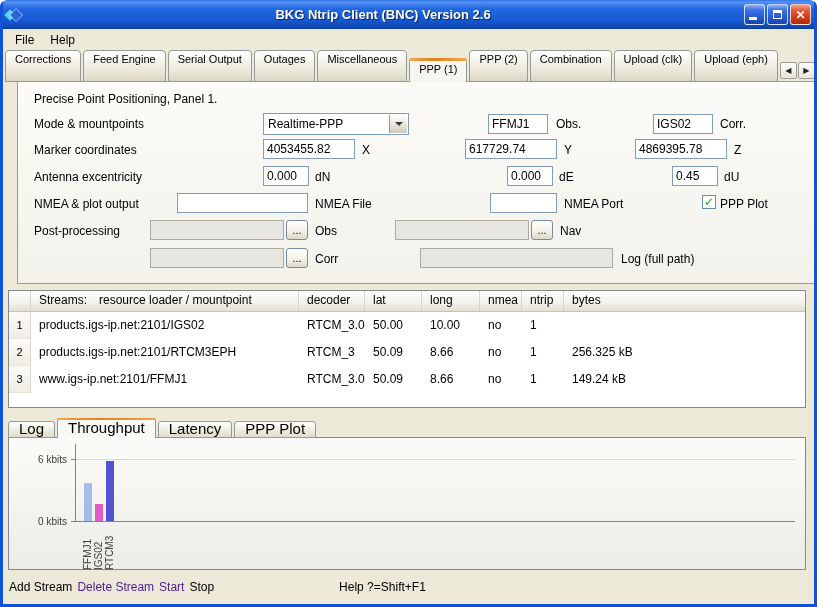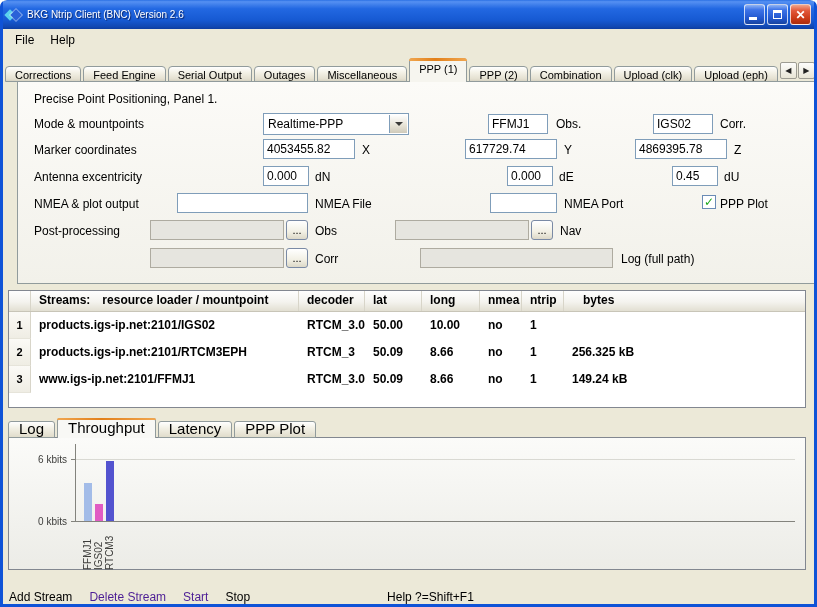--- a/index.html
+++ b/index.html
@@ -8,36 +8,36 @@
   .window{position:relative;width:817px;height:607px;background:#ece9d8;border-radius:7px 7px 0 0;overflow:hidden;}
   .window::before{content:"";position:absolute;inset:0;border:3px solid #0f53d7;border-top:none;pointer-events:none;z-index:60;}
 
   
   .titlebar{position:absolute;left:0;top:0;width:100%;height:29px;box-sizing:border-box;display:flex;align-items:center;gap:5px;padding:0 6px;border-radius:7px 7px 0 0;z-index:55;
     background:linear-gradient(180deg,#2b71e4 0%,#5590f2 6%,#2268e2 30%,#1659d2 70%,#1148b2 92%,#0d3da0 100%);}
   .appicon{position:relative;width:16px;height:16px;flex:0 0 auto;}
   .appicon .d1,.appicon .d2{position:absolute;width:8px;height:8px;transform:rotate(45deg);}
   .appicon .d1{background:#5ad2ee;left:0;top:4px;}
   .appicon .d2{background:#2a62d8;left:6px;top:4px;box-shadow:0 0 0 1px rgba(255,255,255,.45);}
-  .titletext{flex:1;color:#fff;font-size:10px;font-weight:normal;text-shadow:1px 1px 1px rgba(8,28,88,.9);white-space:nowrap;overflow:hidden;padding-bottom:1px;}
+  .titletext{flex:1;color:#fff;font-size:13px;font-weight:bold;text-shadow:1px 1px 1px rgba(8,28,88,.9);white-space:nowrap;overflow:hidden;padding-bottom:1px;text-align:center;}
   .winbtns{display:flex;gap:2px;flex:0 0 auto;}
   .winbtn{position:relative;width:21px;height:21px;border:1px solid rgba(255,255,255,.75);border-radius:3px;padding:0;display:flex;align-items:center;justify-content:center;}
   .winbtn.min,.winbtn.max{background:linear-gradient(180deg,#8fb3f4 0%,#3e74e8 25%,#2257cf 70%,#17449f 100%);}
   .winbtn.close{background:linear-gradient(180deg,#f0a58b 0%,#e2573a 30%,#cc3a18 70%,#aa2d0d 100%);}
   .gly-min{position:absolute;left:4px;bottom:4px;width:8px;height:3px;background:#fff;}
   .gly-max{width:9px;height:9px;border:1px solid #fff;border-top-width:3px;box-sizing:border-box;}
   .gly-close{color:#fff;font-size:12px;font-weight:bold;line-height:1;}
 
   
   .menubar{position:absolute;left:3px;top:29px;width:calc(100% - 6px);height:22px;display:flex;align-items:center;padding-left:4px;box-sizing:border-box;z-index:5;}
   .menu-item{padding:2px 8px;}
 
   
   .tabstrip{position:absolute;left:5px;top:58px;right:6px;height:24px;display:flex;align-items:flex-end;z-index:3;}
-  .tab{box-sizing:border-box;height:16px;line-height:17px;padding:0 9px;font-size:11px;white-space:nowrap;margin-right:2px;
+  .tab{box-sizing:border-box;height:32px;line-height:17px;padding:0 9px;font-size:11px;white-space:nowrap;margin-right:2px;
     background:linear-gradient(180deg,#ffffff 0%,#f3f1e6 40%,#e4e0d0 85%,#d6d2c2 100%);
     border:1px solid #919b9c;border-radius:4px 4px 0 0;}
   .tab.selected{position:relative;height:24px;line-height:21px;background:#f6f5ef;border-bottom:none;z-index:4;text-align:center;}
   .tab.selected::before{content:"";position:absolute;top:-1px;left:-1px;right:-1px;height:3px;border-radius:4px 4px 0 0;
     background:linear-gradient(90deg,#f0a650,#e2801a 45%,#f0a650);}
   .tab-scrollers{margin-left:auto;display:flex;gap:1px;margin-bottom:3px;}
   .tscroll{width:17px;height:17px;box-sizing:border-box;border:1px solid #9d9c93;border-radius:2px;background:linear-gradient(180deg,#fdfdfb,#e8e5d6);font-size:8px;line-height:14px;text-align:center;padding:0;color:#222;}
 
   
   .tabpage{position:absolute;left:17px;top:81px;width:799px;height:203px;box-sizing:border-box;border:1px solid #919b9c;z-index:2;
@@ -50,24 +50,24 @@
   .combo{position:absolute;box-sizing:border-box;height:22px;border:1px solid #7f9db9;background:#fff;padding-left:24px;}
   .combo-text{position:absolute;left:4px;top:3px;font-size:12px;white-space:nowrap;}
   .combo-btn{position:absolute;top:1px;right:1px;bottom:1px;width:17px;display:flex;align-items:center;justify-content:center;border-left:1px solid #7f9db9;
     background:linear-gradient(180deg,#fefefe,#e6e2d4 60%,#cfcaba);}
   .combo-arrow{width:0;height:0;border-left:4px solid transparent;border-right:4px solid transparent;border-top:4px solid #3a3a38;}
   .checkbox{position:absolute;box-sizing:border-box;width:14px;height:14px;border:1px solid #6a8bb5;background:#fff;display:flex;align-items:center;justify-content:center;}
   .checkmark{color:#1ca81c;font-size:12px;font-weight:bold;line-height:1;margin-top:-1px;}
 
   
   .streams{position:absolute;left:8px;top:290px;width:798px;height:118px;box-sizing:border-box;border:1px solid #828790;background:#fff;overflow:hidden;z-index:1;}
-  .thead,.trow{display:grid;grid-template-columns:22px 268px 66px 57px 58px 42px 42px 1fr;font-weight:bold;}
+  .thead,.trow{display:grid;grid-template-columns:22px 268px 66px 57px 58px 42px 42px 1fr;}
   .thead{height:20px;background:linear-gradient(180deg,#fefefe,#f4f3ee 55%,#e2dfd2);border-bottom:1px solid #c8c5b8;}
   .hcell{box-sizing:border-box;border-right:1px solid #d8d5c9;padding-left:8px;line-height:19px;white-space:nowrap;overflow:hidden;}
-  .hcell:last-child{border-right:none;margin-left:11px;}
+  .hcell:last-child{border-right:none;}
   .hcell.gutter{padding:0;}
   .streams-cap{margin-right:12px;}
   .trow{height:27px;}
   .cell{box-sizing:border-box;padding-left:8px;line-height:27px;white-space:nowrap;overflow:hidden;}
   .cell.num{padding:0;text-align:center;font-size:11px;line-height:26px;background:linear-gradient(180deg,#fbfaf6,#efede4);border-right:1px solid #d8d5c9;border-bottom:1px solid #e6e4da;}
 
   
   .btabstrip{position:absolute;left:8px;top:418px;height:20px;display:flex;align-items:flex-end;z-index:3;}
   .btab{box-sizing:border-box;height:17px;line-height:14px;padding:0 10px;font-size:15px;margin-right:2px;white-space:nowrap;
     background:linear-gradient(180deg,#ffffff,#f3f1e6 40%,#e0dccb);border:1px solid #919b9c;border-radius:3px 3px 0 0;}
@@ -81,21 +81,21 @@
   .plot{position:absolute;inset:0;}
   .vaxis{position:absolute;width:1px;background:#83837d;}
   .haxis{position:absolute;height:1px;background:#83837d;}
   .gridline{position:absolute;height:1px;background:#d9d9d3;}
   .ytick{position:absolute;width:4px;height:1px;background:#83837d;}
   .ylabel{position:absolute;text-align:right;font-size:10px;color:#3c3c3a;white-space:nowrap;}
   .bar{position:absolute;}
   .xlabel{position:absolute;font-size:10px;color:#3c3c3a;writing-mode:vertical-rl;transform:rotate(180deg);height:44px;line-height:11px;white-space:nowrap;}
 
   
-  .actionbar{position:absolute;left:5px;right:5px;top:580px;height:24px;display:flex;align-items:flex-end;gap:17px;padding-left:4px;}
+  .actionbar{position:absolute;left:5px;right:5px;top:580px;height:24px;display:flex;align-items:flex-start;gap:5px;padding-left:4px;}
   .action{white-space:nowrap;}
   .action.disabled{color:#4c1d95;}
   .action:nth-child(5){margin-left:120px;}
 </style>
 </head>
 <body>
 
 <div class="window">
 
   <div class="titlebar">

